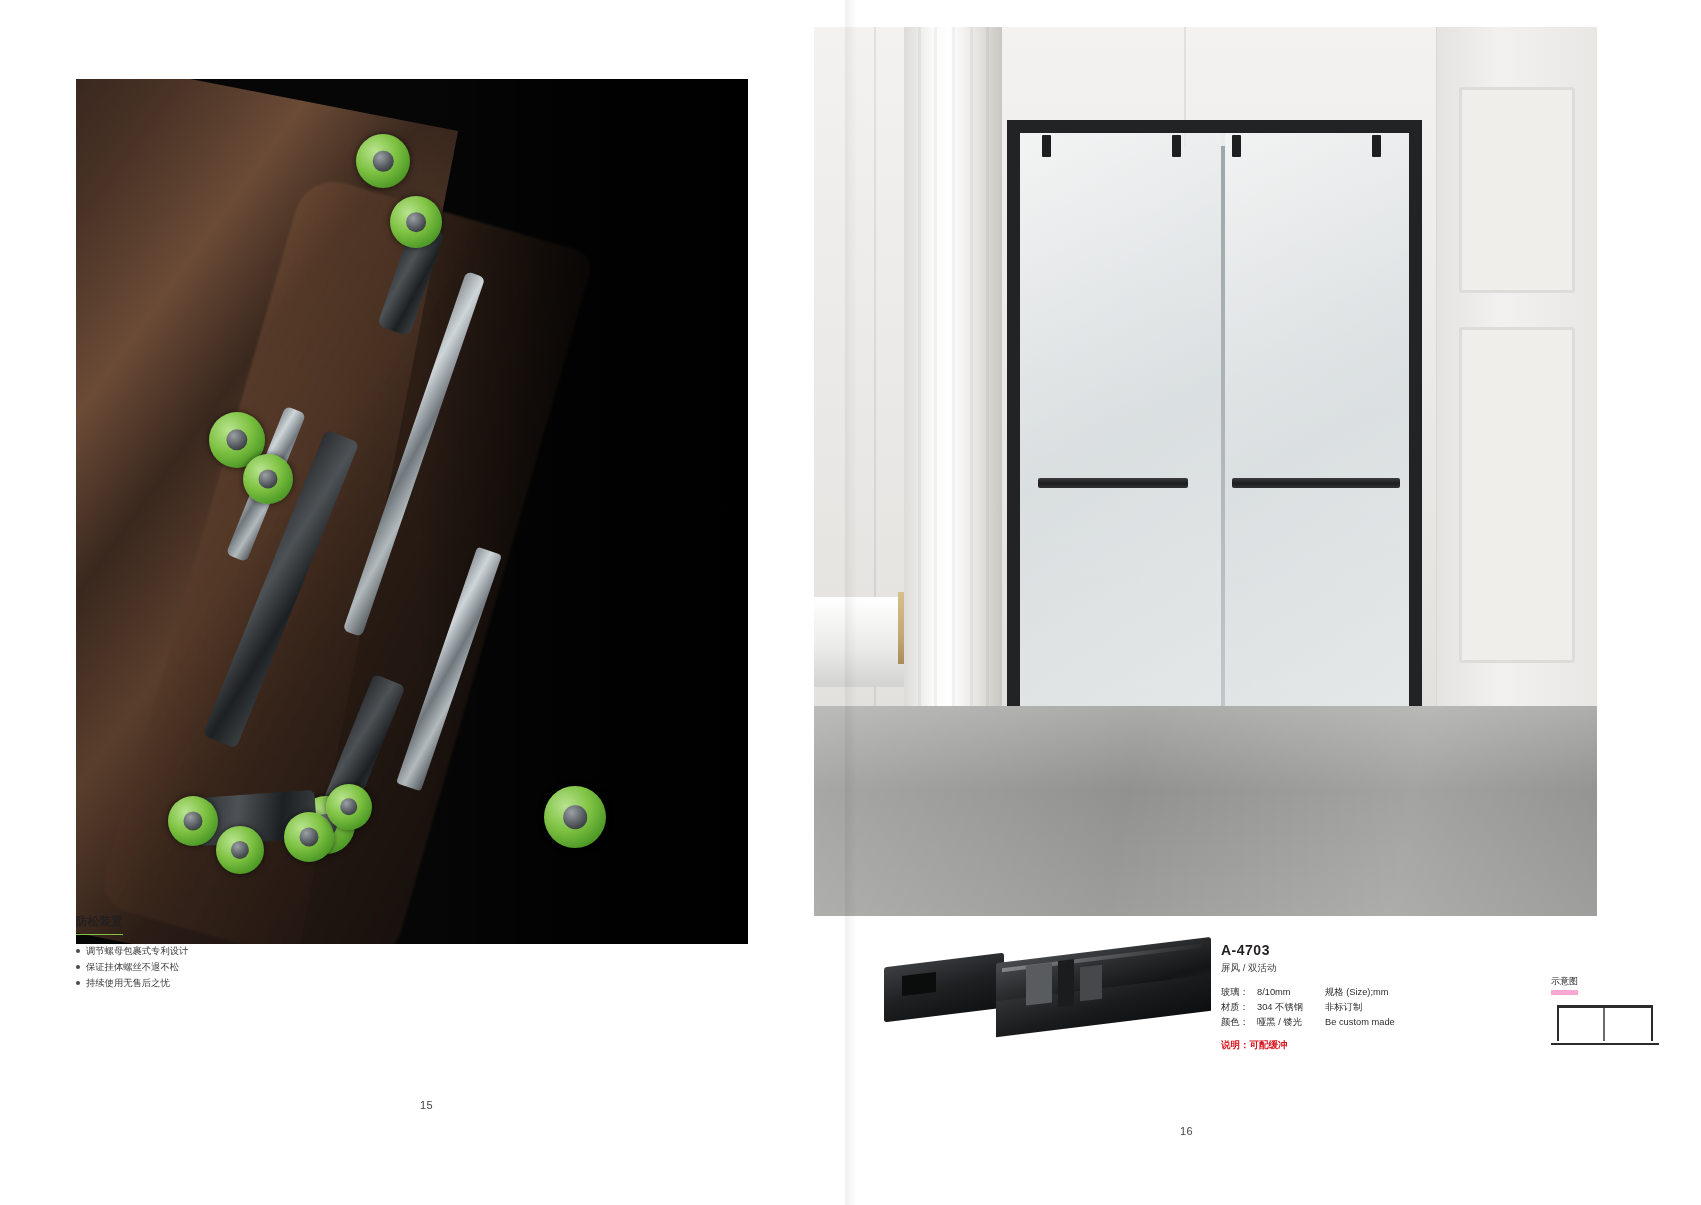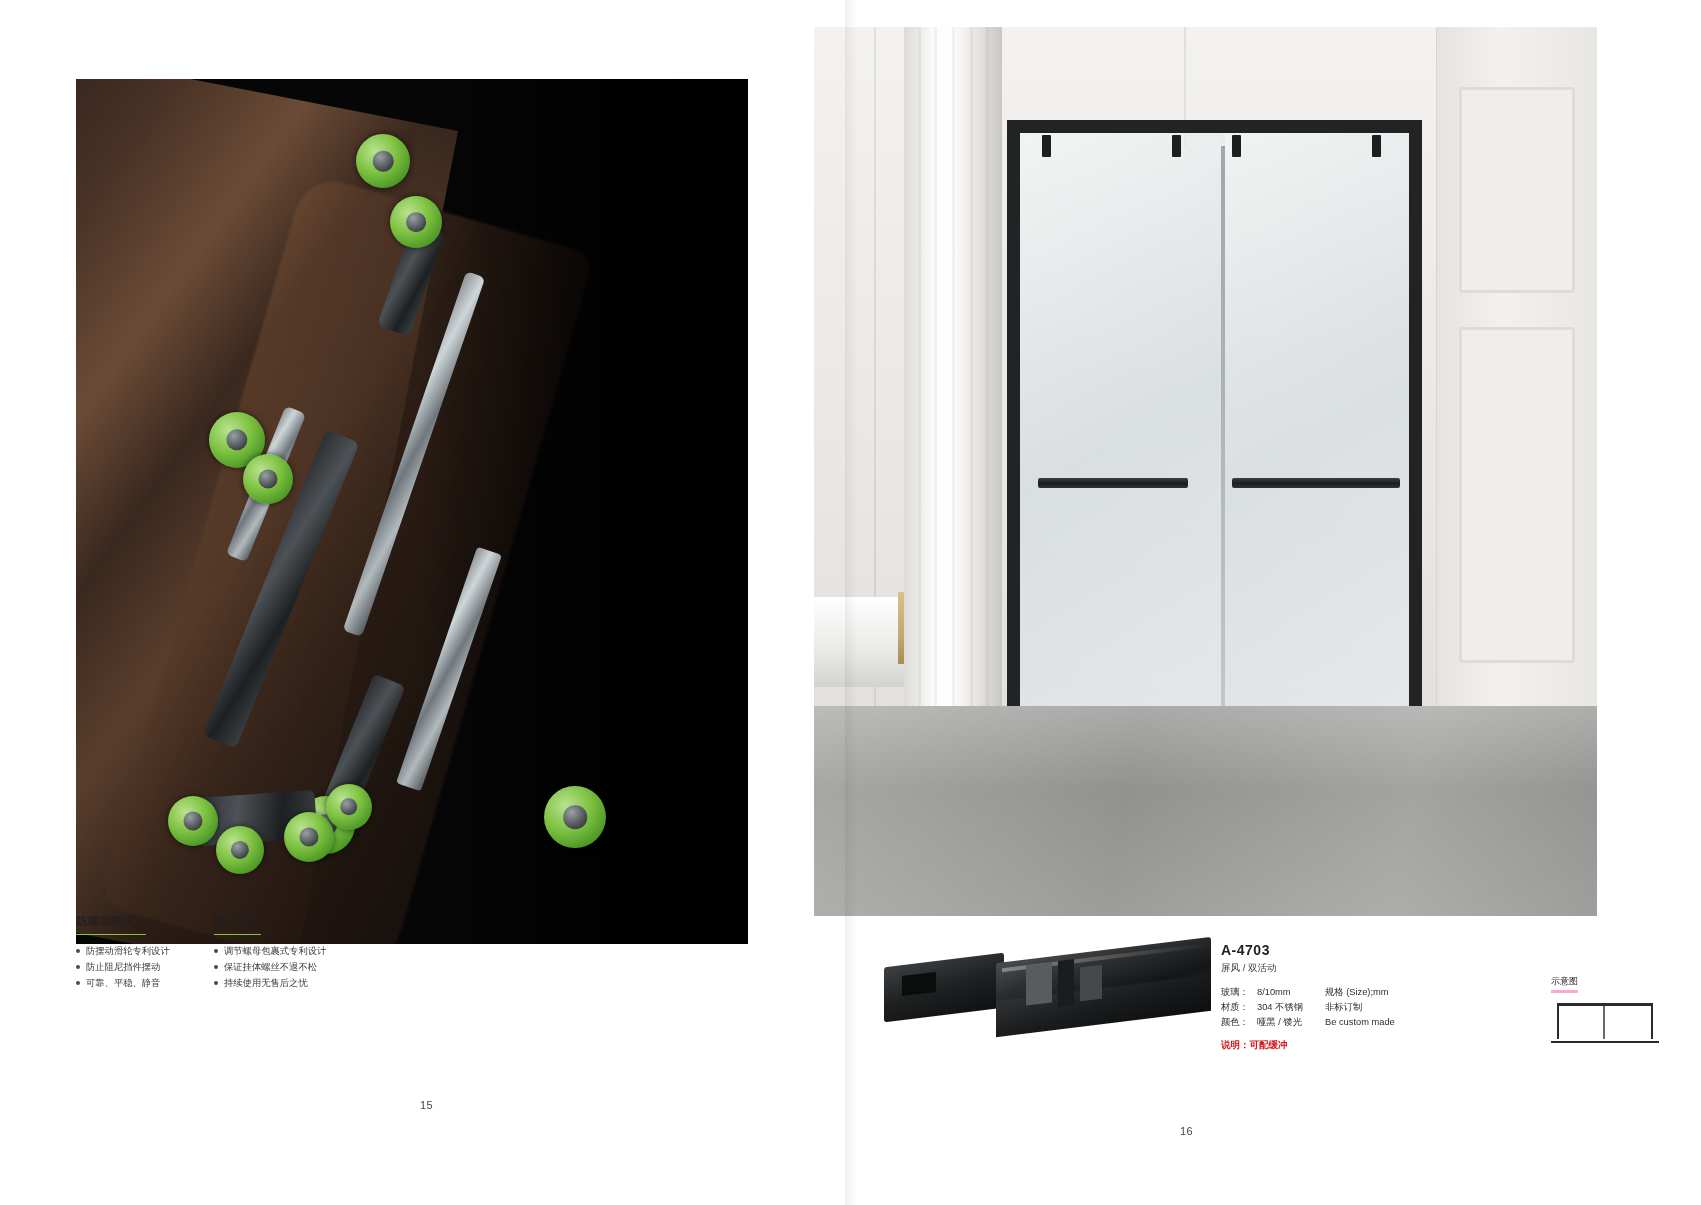--- a/index.html
+++ b/index.html
@@ -406,21 +406,21 @@
   }
   .diagram-block {
     position: absolute;
     left: 700px;
     top: 40px;
     width: 120px;
   }
   .diagram-title {
     font-size: 9px;
     color: #231f20;
-    border-bottom: 3px solid #f9a8d4;
+    border-bottom: 5px solid #f9a8d4;
     display: inline-block;
     padding-bottom: 2px;
     margin-bottom: 6px;
   }
   .diagram-box {
     width: 108px;
     height: 44px;
     position: relative;
   }
   .diagram-box .dtop {
@@ -479,26 +479,20 @@
       <div class="roller-assembly" style="left:78px; top:675px; width:240px; height:130px;">
         <div class="rod dark-metal" style="left:42px; top:40px; width:120px; height:48px; border-radius:6px; transform:rotate(-4deg);"></div>
         <div class="wheel" style="left:14px; top:42px; width:50px; height:50px;"></div>
         <div class="wheel" style="left:62px; top:72px; width:48px; height:48px;"></div>
         <div class="wheel" style="left:130px; top:58px; width:50px; height:50px;"></div>
         <div class="wheel" style="left:172px; top:30px; width:46px; height:46px;"></div>
       </div>
     </div>
 
     <div class="features">
-      <div class="feature-col" style="width:124px;">
-        <div class="feature-title">防摆功能设计</div>
-        <div class="feature-item">防摆动滑轮专利设计</div>
-        <div class="feature-item">防止阻尼挡件摆动</div>
-        <div class="feature-item">可靠、平稳、静音</div>
-      </div>
       <div class="feature-col" style="width:134px;">
         <div class="feature-title">防松装置</div>
         <div class="feature-item">调节螺母包裹式专利设计</div>
         <div class="feature-item">保证挂体螺丝不退不松</div>
         <div class="feature-item">持续使用无售后之忧</div>
       </div>
     </div>
 
     <div class="page-num page-num-left">15</div>
   </div>

